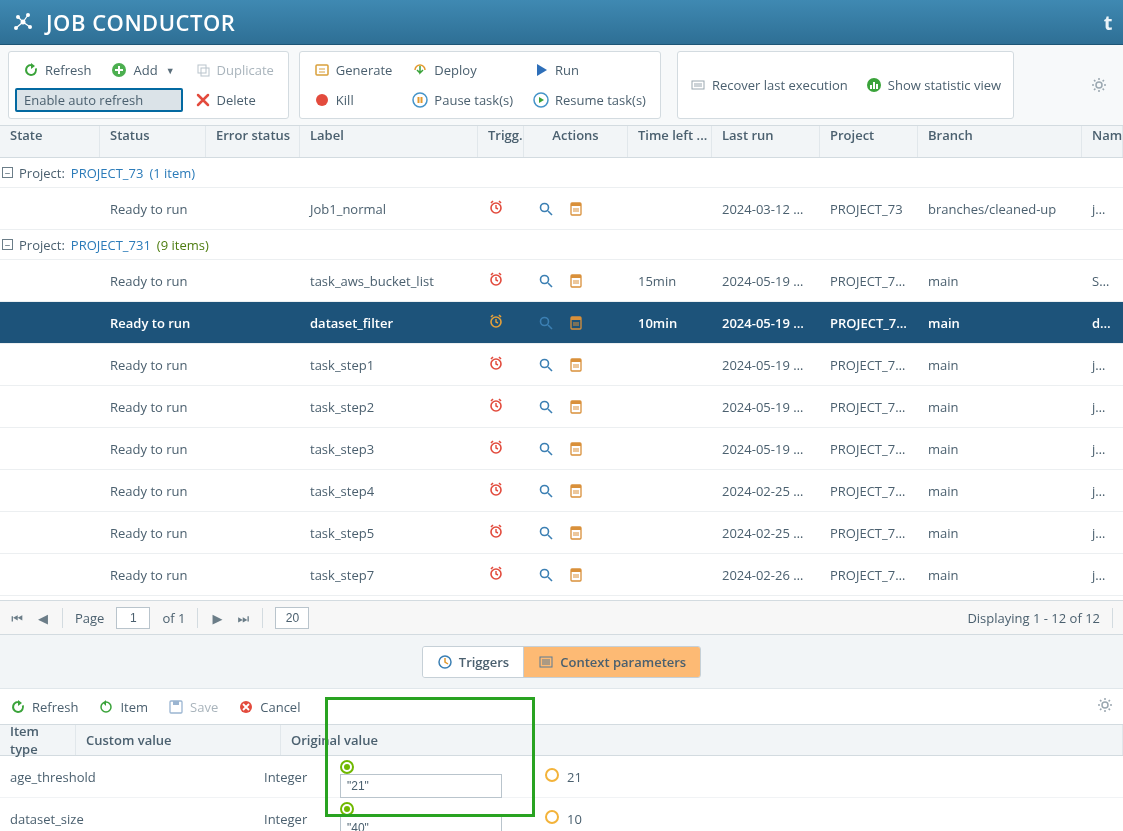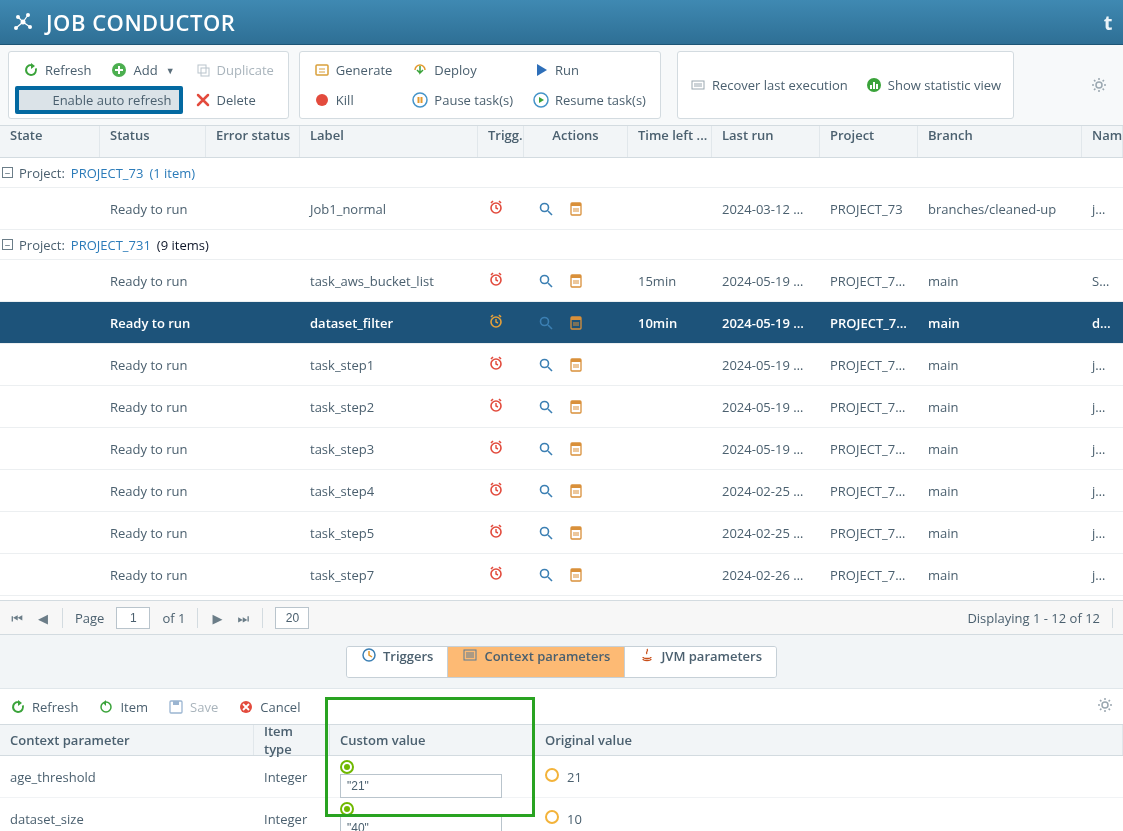--- a/index.html
+++ b/index.html
@@ -9,21 +9,21 @@
   .banner { height: 45px; background: linear-gradient(#3f89b2, #2e6f95); color: #fff; display: flex; align-items: center; padding: 14px 10px; font-size: 22px; font-weight: 600; border-bottom: 1px solid #1d5576; letter-spacing: 0.5px; }
   .banner .logo { width: 26px; height: 26px; margin-right: 10px; position: relative; }
   .banner .logo svg { width:26px; height:26px; }
   .banner .title { flex: 1; }
   .banner .corner { font-weight:700; font-size:20px; color:#eaf3f8; }
 
   
   .toolbar-outer { background: #f7f9fa; border-bottom: 1px solid #d3dbe0; padding: 6px 8px; display: flex; gap: 10px; align-items: stretch; }
   .tb-group { border: 1px solid #d3dbe0; border-radius: 3px; background: #fff; padding: 4px 6px; display: grid; grid-template-columns: repeat(3, auto); grid-auto-rows: 28px; column-gap: 4px; row-gap: 2px; align-items:center; }
   .tb-item { display: flex; align-items: center; gap: 6px; padding: 2px 8px; border-radius: 2px; cursor: pointer; white-space: nowrap; color:#4b606f; }
-  .tb-sel { background:#dbe3e8; border:4px solid #0369a1; padding:1px 7px;justify-content:flex-end; }
+  .tb-sel { background:#dbe3e8; border:2px solid #0369a1; padding:1px 7px; }
   .tb-right { margin-left: 6px; border: 1px solid #d3dbe0; border-radius: 3px; background:#fff; display:flex; align-items:center; padding: 10px 12px; gap:18px; }
   .gear-spot { margin-left:auto; display:flex; align-items:center; padding-right:8px; }
 
   
   .ico { width:16px; height:16px; display:inline-block; }
   .tb-item .chev { font-size:9px; color:#5a6e7b; margin-left:2px;}
 
   
   .colhdr { height: 32px; background: #f2f5f7; border-bottom: 1px solid #d3dbe0; display:flex; align-items:center; font-weight:600; color:#4b606f; }
   .colhdr > div { border-right: 1px solid #e1e7eb; height:100%; display:flex; padding: 0 10px; overflow:hidden; white-space:nowrap; text-overflow:ellipsis; }
@@ -44,21 +44,21 @@
   
   .paging { height: 34px; background:#f7f7f7; border-top:1px solid #d3dbe0; display:flex; align-items:center; padding:0 10px; gap:12px; position:relative; color:#4b606f;}
   .paging .sep{ width:1px; height:20px; background:#d3dbe0; }
   .paging input { width:34px; height:22px; border:1px solid #b9c4cc; text-align:center; font-size:12px; color:#4b606f; }
   .paging .right-info{ margin-left:auto; }
   .pg-btn{ width:14px; text-align:center; color:#6b7d88; cursor:pointer;}
 
   
   .tabs-wrap { height:54px; background:#f2f5f7; border-top:1px solid #d3dbe0; display:flex; align-items:center; justify-content:center; gap:0; }
   .tabset { border:1px solid #c6d0d7; border-radius:3px; overflow:hidden; display:flex; height:32px; }
-  .tab { padding:0 14px; display:flex; align-items:flex-start; gap:6px; background:#fff; border-right:1px solid #c6d0d7; cursor:pointer; color:#4b606f; font-weight:600;}
+  .tab { padding:0 14px; display:flex; align-items:center; gap:6px; background:#fff; border-right:1px solid #c6d0d7; cursor:pointer; color:#4b606f; font-weight:600;}
   .tab:last-child{border-right:none;}
   .tab.active{ background:#fdba74; }
 
   
   .btm-tb { height:36px; background:#fff; border-top:1px solid #e1e7eb; display:flex; align-items:center; padding:0 10px; gap:20px;}
   .btm-tb .gear-spot2{margin-left:auto;}
 
   
   .btm-colhdr { height:32px; background:#f2f5f7; border-top:1px solid #d3dbe0; border-bottom:1px solid #d3dbe0; display:flex; align-items:center; font-weight:600;}
   .btm-colhdr > div { border-right:1px solid #e1e7eb; height:100%; display:flex; align-items:center; padding:0 10px;}
@@ -263,21 +263,21 @@
       <div class="c-time"></div>
       <div class="c-last">2024-03-12 16:...</div>
       <div class="c-proj">PROJECT_73</div>
       <div class="c-branch">branches/cleaned-up</div>
       <div class="c-name">job1</div>
     </div>
     <div class="group-row">
         <span class="sq">−</span>
         <span>Project:</span>
         <a href="#">PROJECT_731</a>
-        <span style="color:#0f172a">(9 items)</span>
+        <span style="color:#4d7c0f">(9 items)</span>
     </div>
     <div class="data-row">
       <div class="c-state"></div>
       <div class="c-status">Ready to run</div>
       <div class="c-err"></div>
       <div class="c-label">task_aws_bucket_list</div>
       <div class="c-trig"><span class="ico"><svg viewBox="0 0 16 16">
             <circle cx="8" cy="9" r="5" fill="none" stroke="#e24b3d" stroke-width="1.6"></circle>
             <path d="M8 6v3l2 1" stroke="#e24b3d" stroke-width="1.4" fill="none"></path>
             <path d="M3 4l2-2M13 4l-2-2" stroke="#e24b3d" stroke-width="1.6"></path>
@@ -515,27 +515,20 @@
           </svg></span>
       <span>Triggers</span>
     </div>
     <div class="tab active">
       <span class="ico"><svg viewBox="0 0 16 16">
             <rect x="2" y="3" width="12" height="10" fill="none" stroke="#5a7a94"></rect>
             <path d="M4 6h8M4 8h8M4 10h8" stroke="#5a7a94"></path>
           </svg></span>
       <span>Context parameters</span>
     </div>
-    <div class="tab">
-      <span class="ico"><svg viewBox="0 0 16 16">
-            <path d="M4 10c0 2 8 2 8 0M4 12c0 2 8 2 8 0" fill="none" stroke="#c9501a" stroke-width="1.3"></path>
-            <path d="M8 2c2 2-2 3 0 5" fill="none" stroke="#c9501a" stroke-width="1.3"></path>
-          </svg></span>
-      <span>JVM parameters</span>
-    </div>
   </div>
 </div>
 
 <div class="btm-tb">
   <div class="tb-item" style="padding:0">
     <span class="ico"><svg viewBox="0 0 16 16">
           <path d="M8 2a6 6 0 1 0 5.7 4.1l-1.8.7A4 4 0 1 1 8 4V1l4 3-4 3V4" fill="#3aa33a"></path>
         </svg></span>
     <span>Refresh</span>
   </div>
@@ -564,23 +557,20 @@
     <span class="ico"><svg viewBox="0 0 16 16">
           <circle cx="8" cy="8" r="3" fill="none" stroke="#9aa7b0" stroke-width="1.5"></circle>
           <g stroke="#9aa7b0" stroke-width="1.5">
             <path d="M8 1v2M8 13v2M1 8h2M13 8h2M3 3l1.4 1.4M11.6 11.6L13 13M13 3l-1.4 1.4M4.4 11.6L3 13"></path>
           </g>
         </svg></span>
   </div>
 </div>
 
 <div class="btm-colhdr">
-  <div class="bc-param">
-      <span>Context parameter</span>
-    </div>
   <div class="bc-type">
       <span>Item type</span>
     </div>
   <div class="bc-custom">
       <span>Custom value</span>
     </div>
   <div class="bc-orig">
       <span>Original value</span>
     </div>
 </div>

